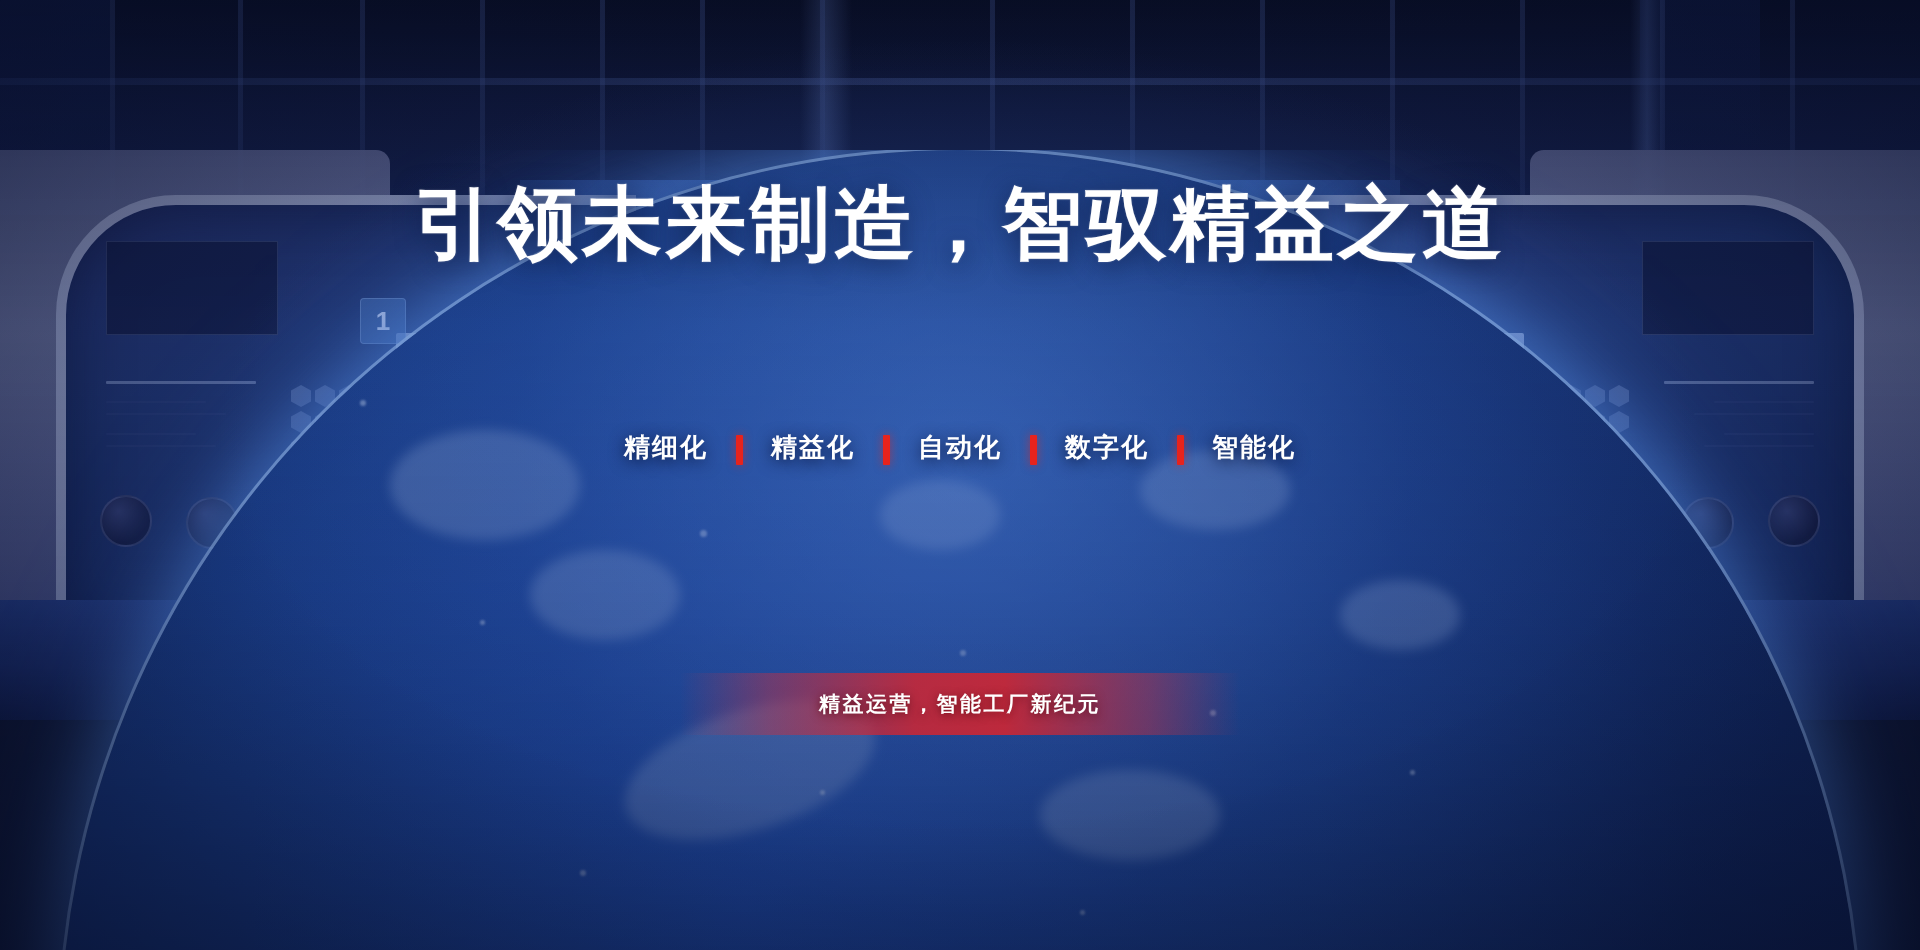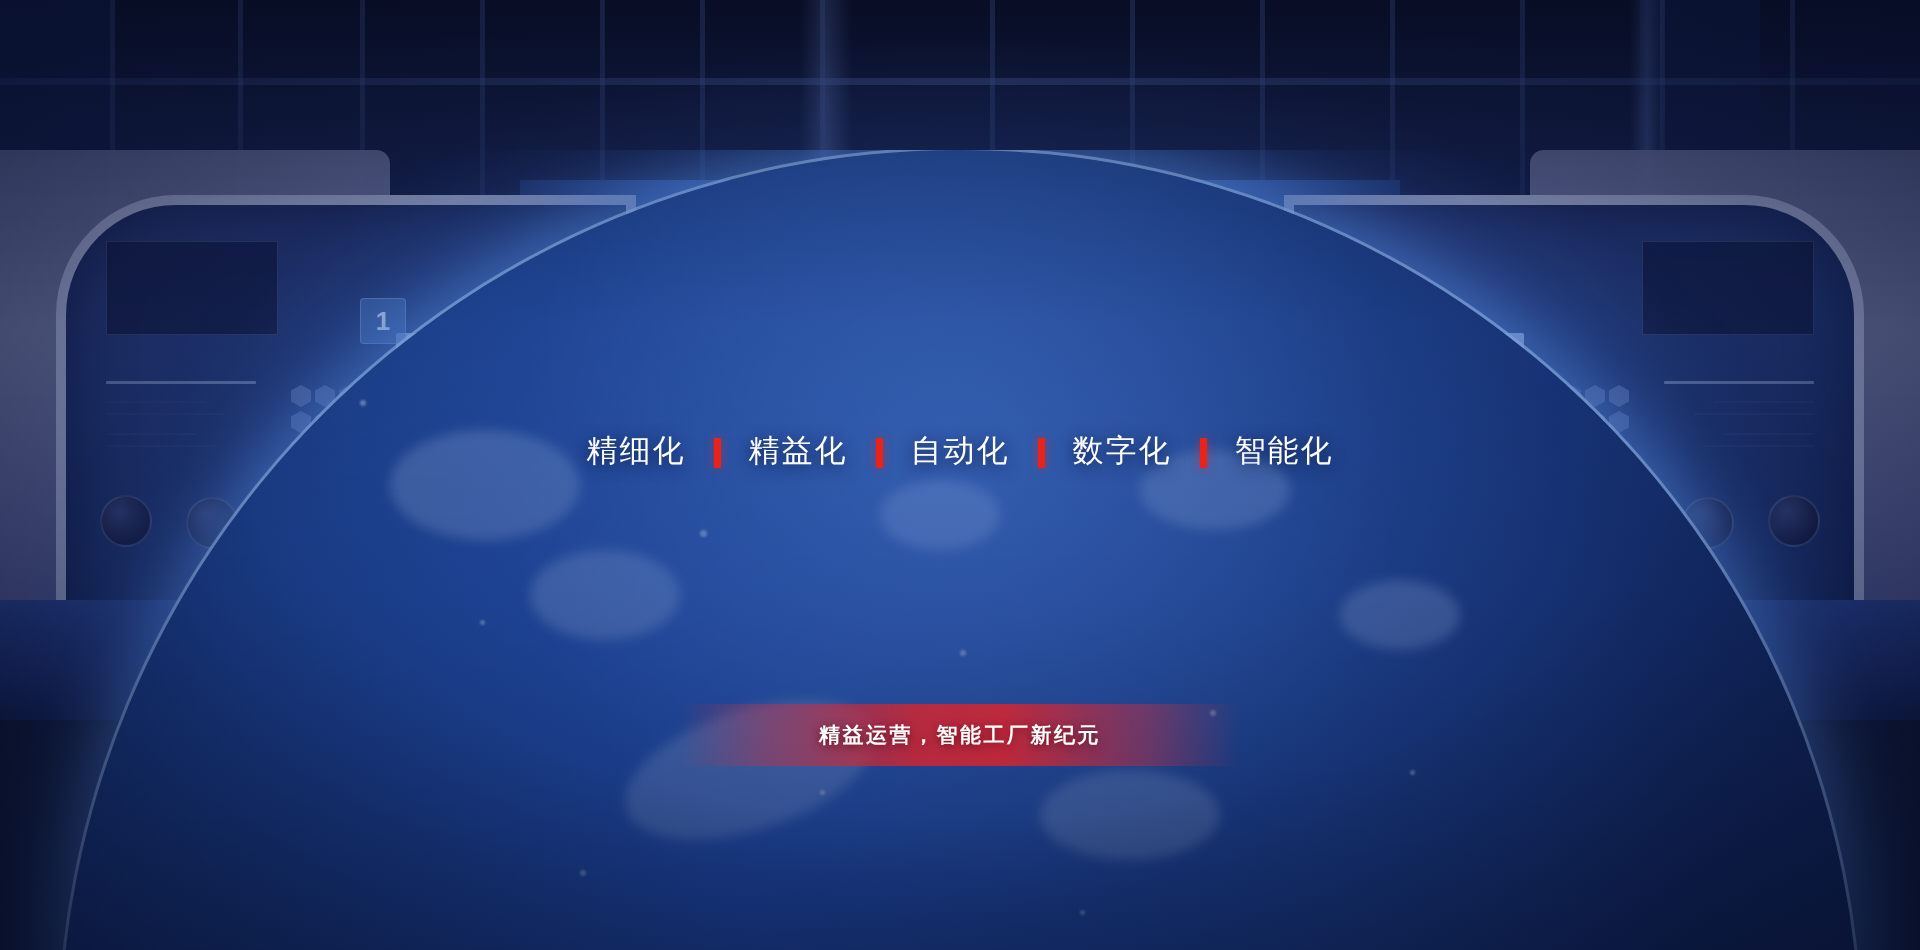--- a/index.html
+++ b/index.html
@@ -180,21 +180,21 @@
     text-shadow:0 2px 14px rgba(8,20,60,.85);
     white-space:nowrap;
   }
 
   .keywords{
     position:absolute;left:0;right:0;top:430px;
     display:flex;align-items:center;justify-content:center;
     white-space:nowrap;
   }
   .kw{
-    font-size:31px;font-weight:400;color:#ffffff;letter-spacing:2px;
+    font-size:26px;font-weight:700;color:#ffffff;letter-spacing:2px;
     text-shadow:0 3px 16px rgba(8,20,60,.9);
     padding:0 2px;
   }
   .kw-sep{
     display:inline-block;width:7px;height:30px;background:#e8231c;
     margin:0 26px;border-radius:1px;
     box-shadow:0 0 10px rgba(232,35,28,.55);
     position:relative;top:2px;
   }
 
@@ -202,21 +202,20 @@
     position:absolute;left:50%;transform:translateX(-50%);
     top:673px;width:560px;height:62px;
     display:flex;align-items:center;justify-content:center;
     background:linear-gradient(90deg,
       rgba(200,40,60,0) 0%,
       rgba(205,45,62,.42) 16%,
       rgba(214,36,46,.82) 42%,
       rgba(214,36,46,.86) 58%,
       rgba(205,45,62,.42) 84%,
       rgba(200,40,60,0) 100%);
-    margin-top:31px;
   }
   .badge-text{
     font-size:21px;font-weight:700;color:#ffffff;letter-spacing:2.5px;
     text-shadow:0 2px 10px rgba(90,10,20,.85);
     white-space:nowrap;
   }
 </style>
 </head>
 <body>
 
@@ -375,20 +374,21 @@
       <div class="globe-rim"></div>
     </div>
 
     <div class="wash"></div>
     <div class="wash2"></div>
     <div class="vignette"></div>
   </div>
 
   <div class="content">
 
+    <h1 class="headline">引领未来制造，智驭精益之道</h1>
 
 
     <div class="keywords">
       <span class="kw">精细化</span>
       <span class="kw-sep"></span>
       <span class="kw">精益化</span>
       <span class="kw-sep"></span>
       <span class="kw">自动化</span>
       <span class="kw-sep"></span>
       <span class="kw">数字化</span>

